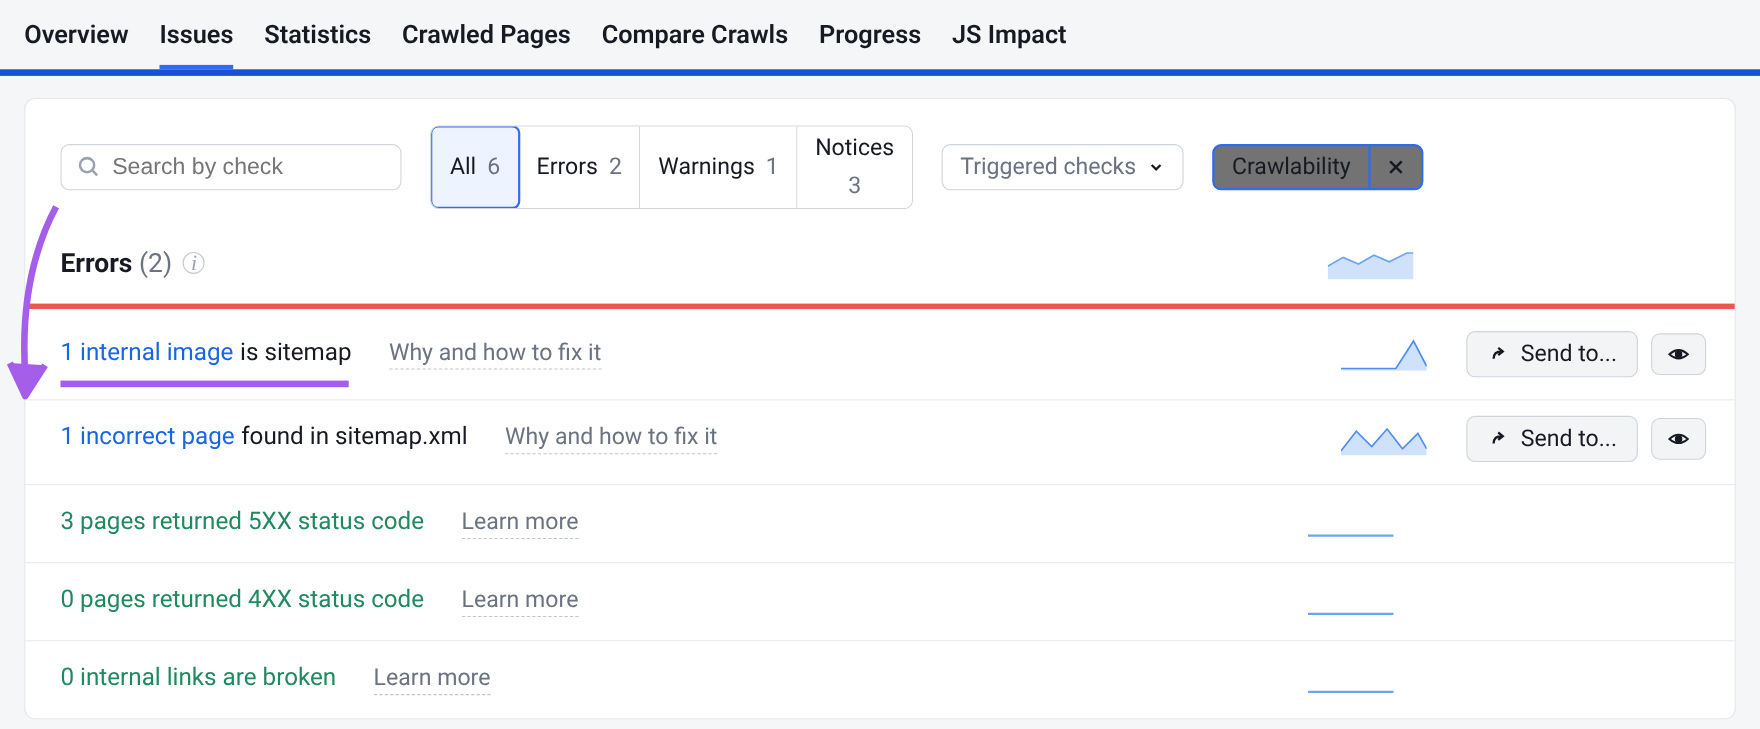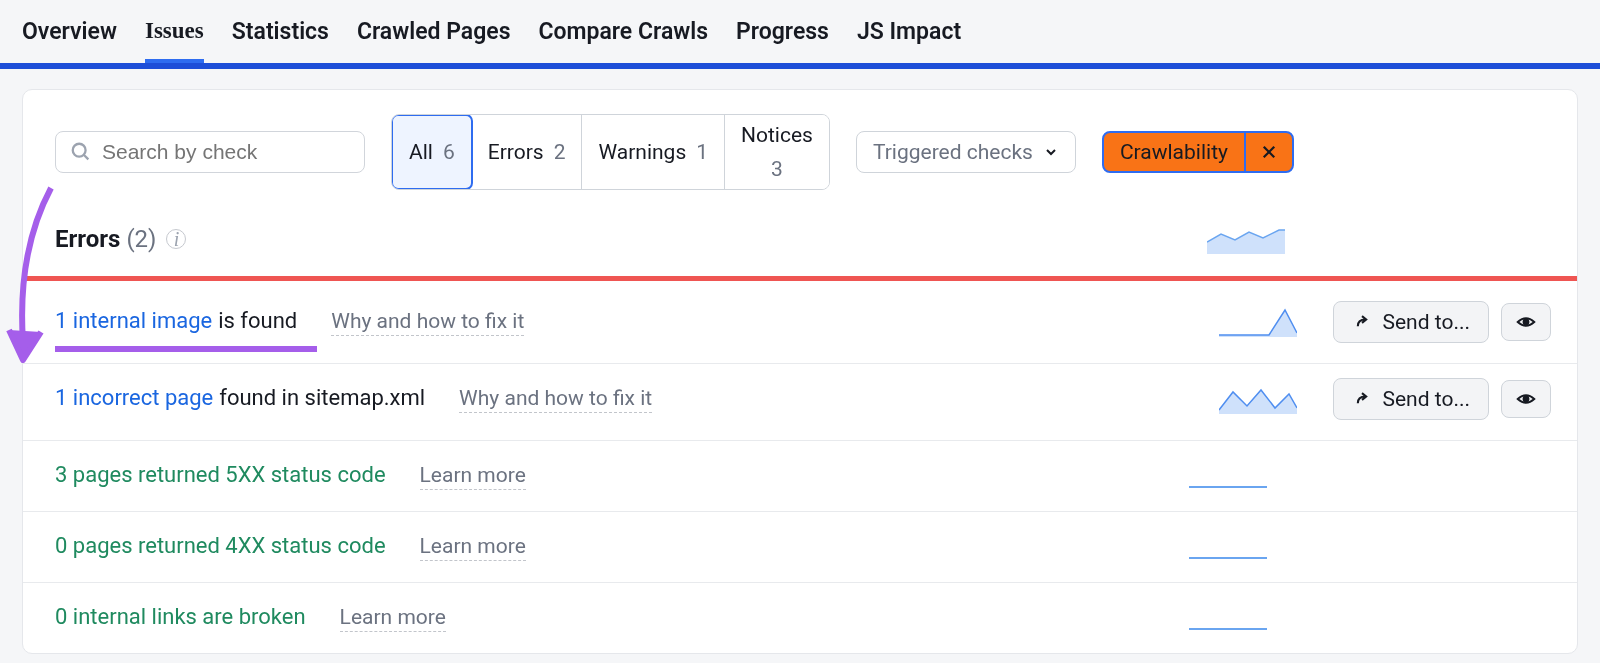--- a/index.html
+++ b/index.html
@@ -19,21 +19,20 @@
     .tab-item {
       font-size: 23px;
       font-weight: 600;
       color: #171a22;
       padding-bottom: 14px;
       cursor: pointer;
       border-bottom: 4px solid transparent;
     }
     .tab-item.active {
       border-bottom-color: #2e6cf0;
-      font-family: Liberation Serif, serif;
     }
     .panel {
       margin: 20px 22px 0 22px;
       background: #fff;
       border: 1px solid #e5e7eb;
       border-radius: 10px;
       position: relative;
     }
     .toolbar {
       display: flex;
@@ -97,21 +96,21 @@
       padding: 8px 16px;
       font-size: 21px;
       background: #fff;
       cursor: pointer;
       color: #6b7280;
     }
     .chip {
       display: flex;
       align-items: center;
       border: 2px solid #2e6cf0;
-      background: #f97316;
+      background: #737373;
       border-radius: 8px;
       overflow: hidden;
       cursor: default;
     }
     .chip-text {
       padding: 7px 16px;
       font-size: 21px;
       color: #171a22;
       border-right: 2px solid #2e6cf0;
     }
@@ -288,21 +287,21 @@
       <polyline points="0,18 14,10 28,16 42,8 56,14 72,6 78,6 78,30 0,30" fill="#cfe1fb" stroke="none"></polyline>
       <polyline points="0,18 14,10 28,16 42,8 56,14 72,6 78,6" fill="none" stroke="#6aa5f0" stroke-width="1.5"></polyline>
     </svg>
   </div>
 
   <div class="red-line"></div>
 
   <div class="row">
     <div class="row-text">
       <span class="link-blue">1 internal image</span>
-      <span class="text-black">is found</span>
+      <span class="text-black">is sitemap</span>
       <span class="help-link">Why and how to fix it</span>
     </div>
     <svg class="row-spark" width="78" height="30">
       <polyline points="0,28 50,28 66,3 78,26 78,30 0,30" fill="#cfe1fb" stroke="none"></polyline>
       <polyline points="0,28 50,28 66,3 78,26" fill="none" stroke="#4f8ef0" stroke-width="1.5"></polyline>
     </svg>
     <div class="send-btn">
       <svg width="20" height="20" viewBox="0 0 24 24" fill="none" stroke="#171a22" stroke-width="2.5">
           <path d="M7 17 Q7 9 16 9 M12 5 L17 9 L12 13"></path>
         </svg>

